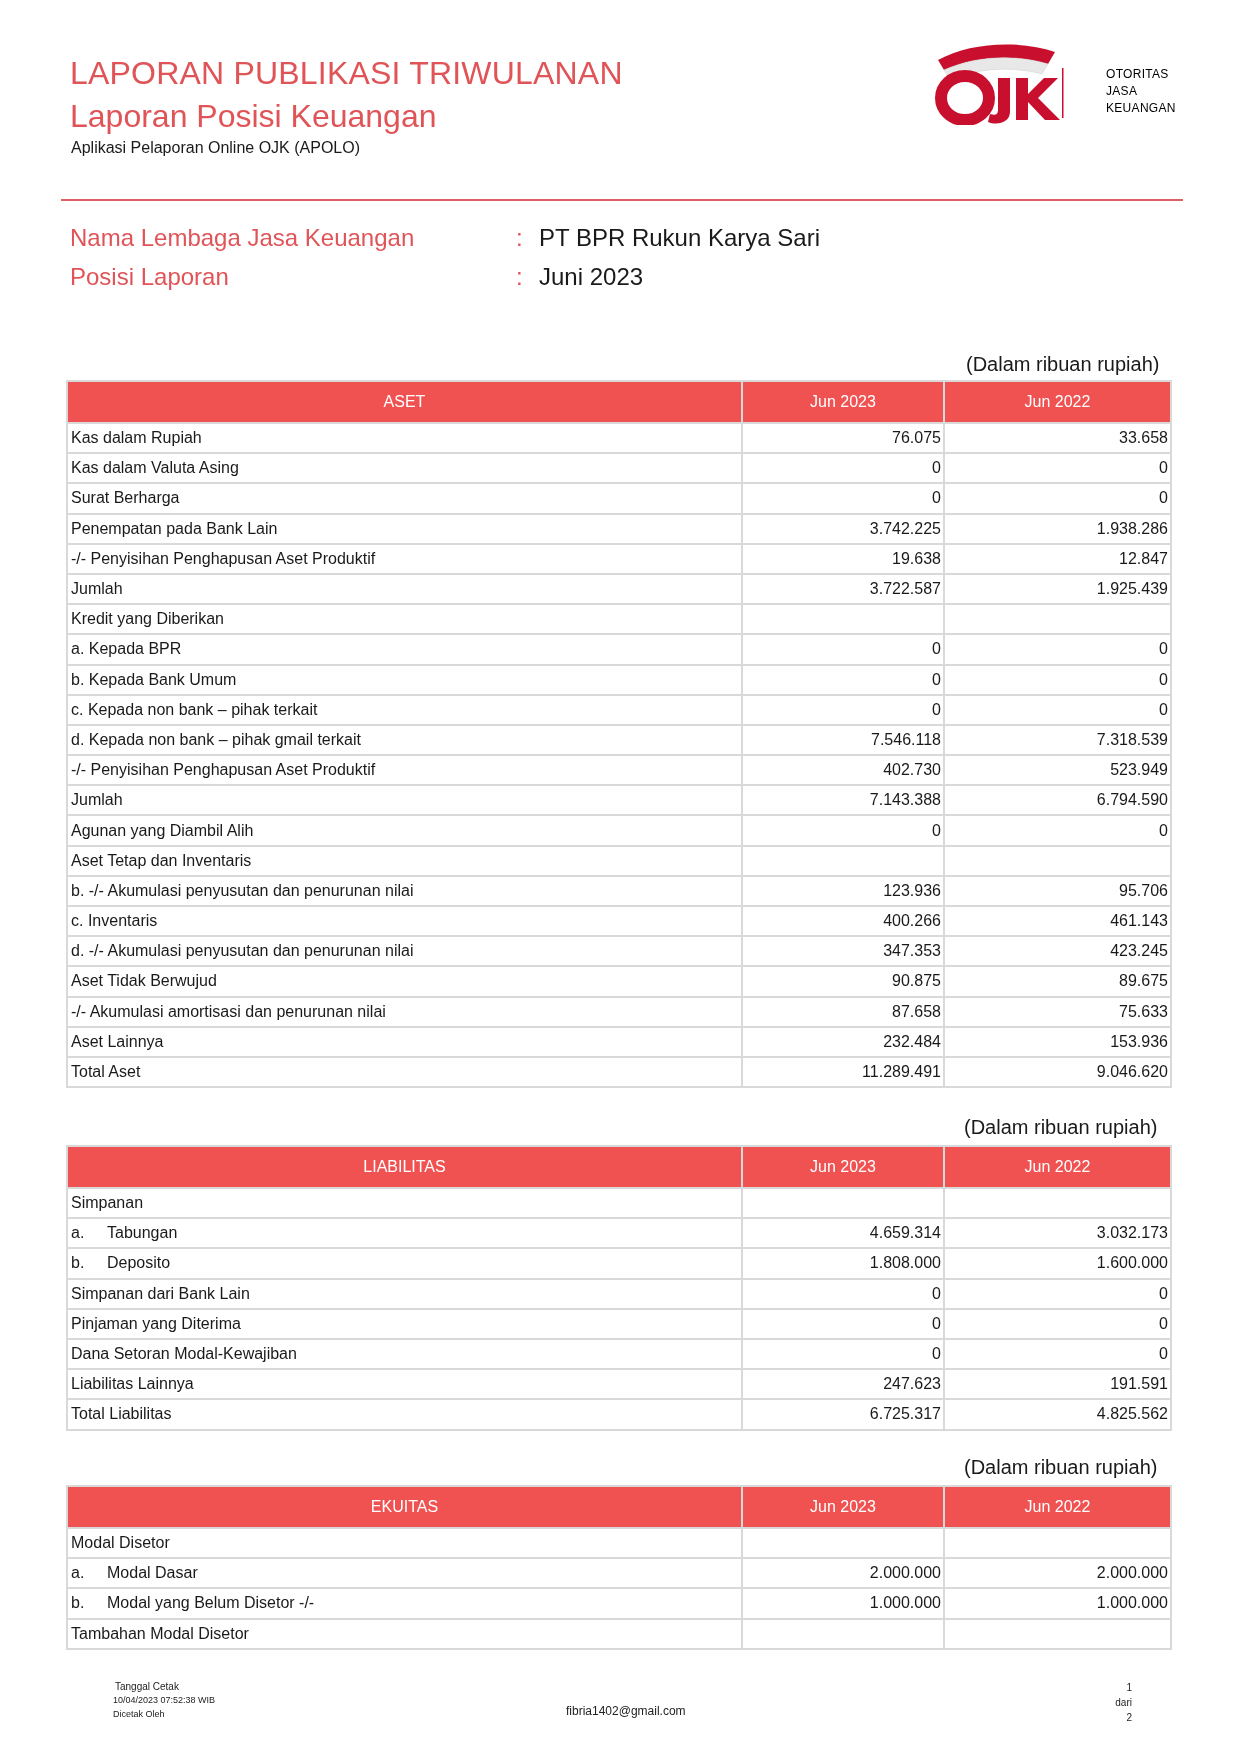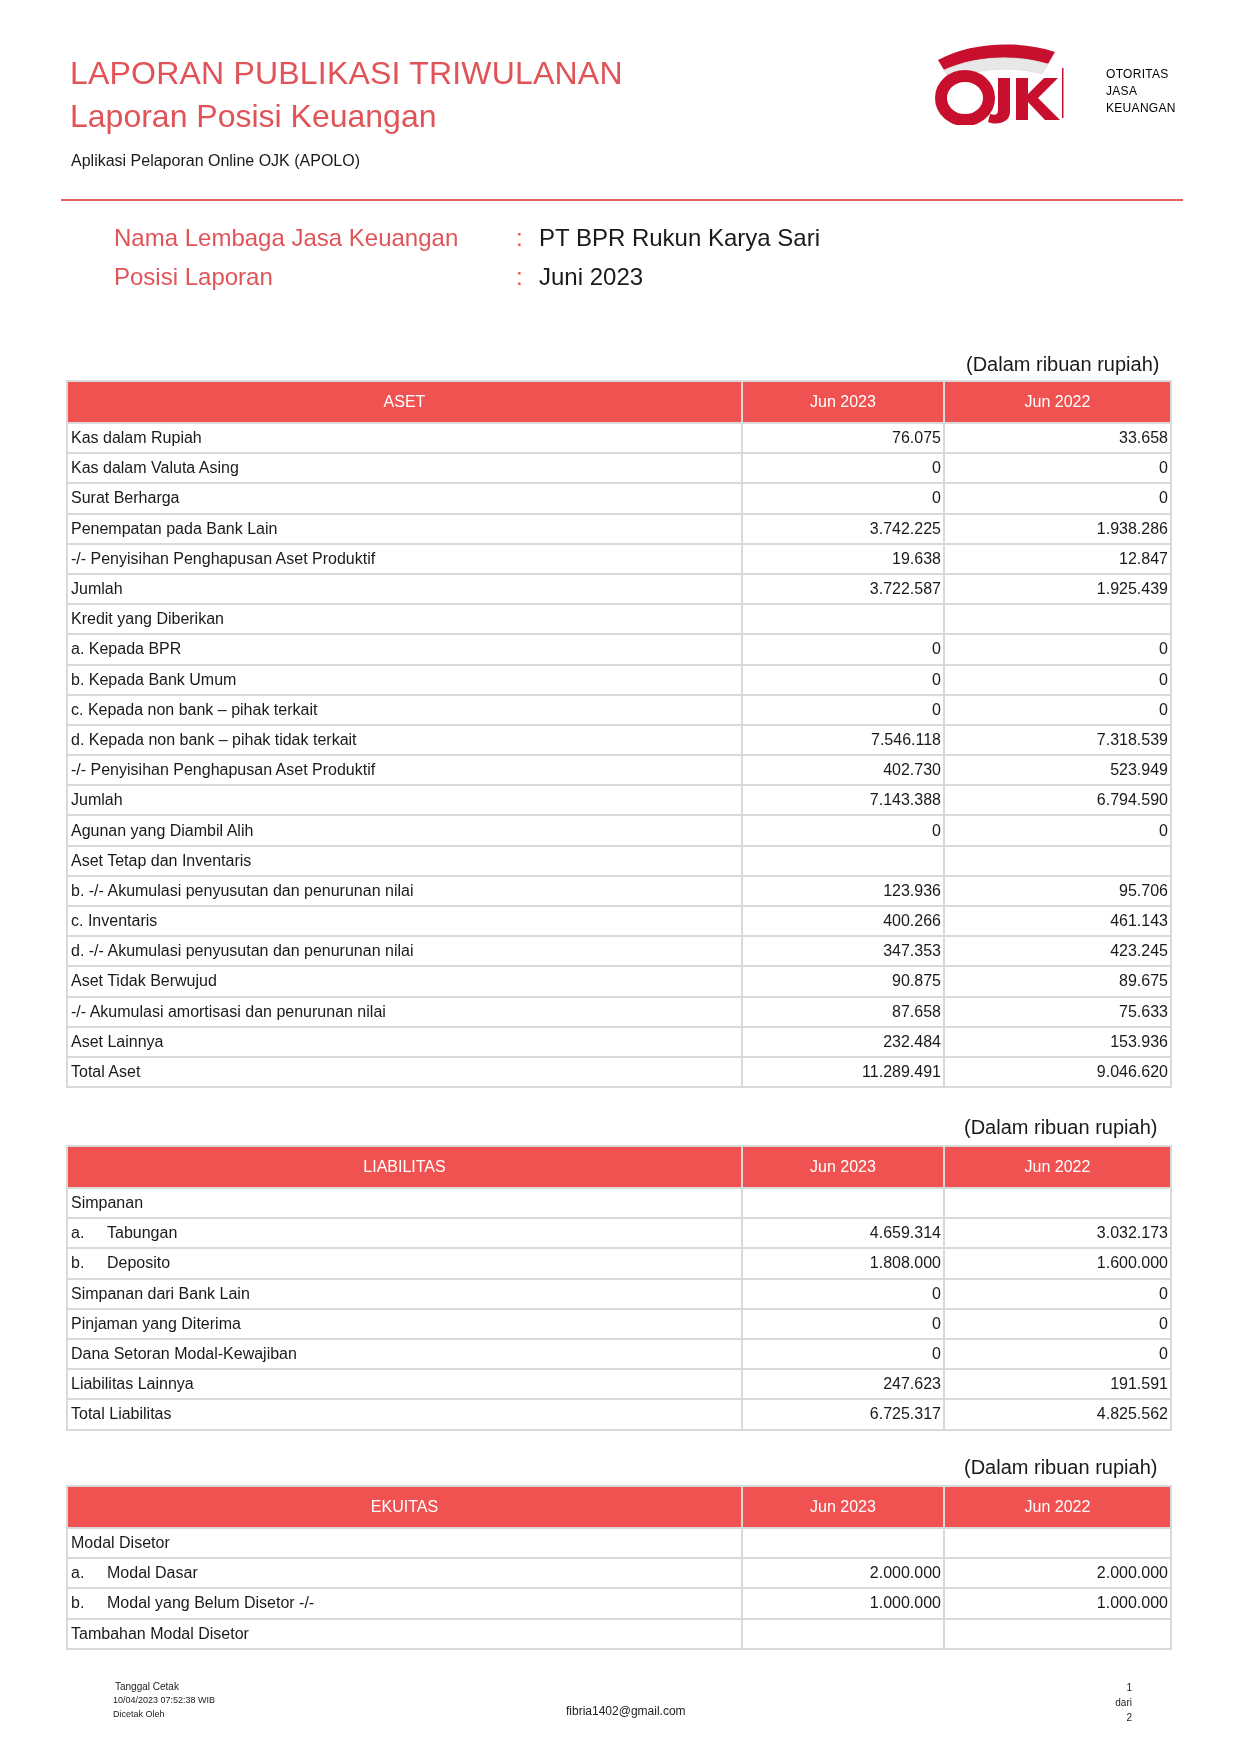--- a/index.html
+++ b/index.html
@@ -1,30 +1,30 @@
 <!DOCTYPE html>
 <html><head>
 <meta charset="utf-8">
 <style>
   * { box-sizing: border-box; margin: 0; padding: 0; }
   html, body { width: 1241px; height: 1755px; background: #ffffff; overflow: hidden; }
   body { position: relative; font-family: "Liberation Sans", "DejaVu Sans", sans-serif; color: #1a1a1a; }
 
   .title-main { position: absolute; left: 70px; top: 55px; font-size: 32px; color: #e05458; letter-spacing: 0.2px; font-weight: normal; }
   .title-sub { position: absolute; left: 70px; top: 98px; font-size: 32px; color: #e05458; font-weight: normal; }
-  .app-name { position: absolute; left: 71px; top: 139px; font-size: 16px; color: #1a1a1a; margin-top: 13px; }
+  .app-name { position: absolute; left: 71px; top: 139px; font-size: 16px; color: #1a1a1a; }
 
   .logo { position: absolute; left: 930px; top: 40px; width: 240px; height: 85px; }
   .logo-text { position: absolute; left: 1062px; top: 66px; font-size: 12px; line-height: 17px; color: #000000; letter-spacing: 0.3px; padding-left: 44px; }
   .logo-text div { white-space: nowrap; }
 
   .divider { position: absolute; left: 61px; top: 199px; width: 1122px; height: 2px; background: #e06064; }
 
   .info-row { position: absolute; left: 70px; font-size: 24px; }
-  .info-label { position: absolute; left: 0; color: #e05458; white-space: nowrap; margin-left: 44px; }
+  .info-label { position: absolute; left: 0; color: #e05458; white-space: nowrap; }
   .info-colon { position: absolute; left: 446px; color: #e05458; }
   .info-value { position: absolute; left: 469px; color: #1a1a1a; white-space: nowrap; }
 
   .unit-note { position: absolute; font-size: 20px; color: #1a1a1a; white-space: nowrap; }
 
   table.fin { position: absolute; left: 66px; width: 1104px; border-collapse: collapse; table-layout: fixed; font-size: 16px; }
   table.fin col.c-label { width: 675px; }
   table.fin col.c-y1 { width: 202px; }
   table.fin col.c-y2 { width: 227px; }
   table.fin th { background: #f05252; color: #ffffff; font-weight: normal; height: 42px; border: 2px solid #d9d9d9; text-align: center; font-size: 16px; padding: 0; }
@@ -131,21 +131,21 @@
         <td><span>b. Kepada Bank Umum</span></td>
         <td class="num">0</td>
         <td class="num">0</td>
       </tr>
       <tr>
         <td><span>c. Kepada non bank – pihak terkait</span></td>
         <td class="num">0</td>
         <td class="num">0</td>
       </tr>
       <tr>
-        <td><span>d. Kepada non bank – pihak tidak terkait</span></td>
+        <td><span>d. Kepada non bank – pihak gmail terkait</span></td>
         <td class="num">7.546.118</td>
         <td class="num">7.318.539</td>
       </tr>
       <tr>
         <td><span>-/- Penyisihan Penghapusan Aset Produktif</span></td>
         <td class="num">402.730</td>
         <td class="num">523.949</td>
       </tr>
       <tr>
         <td><span>Jumlah</span></td>

